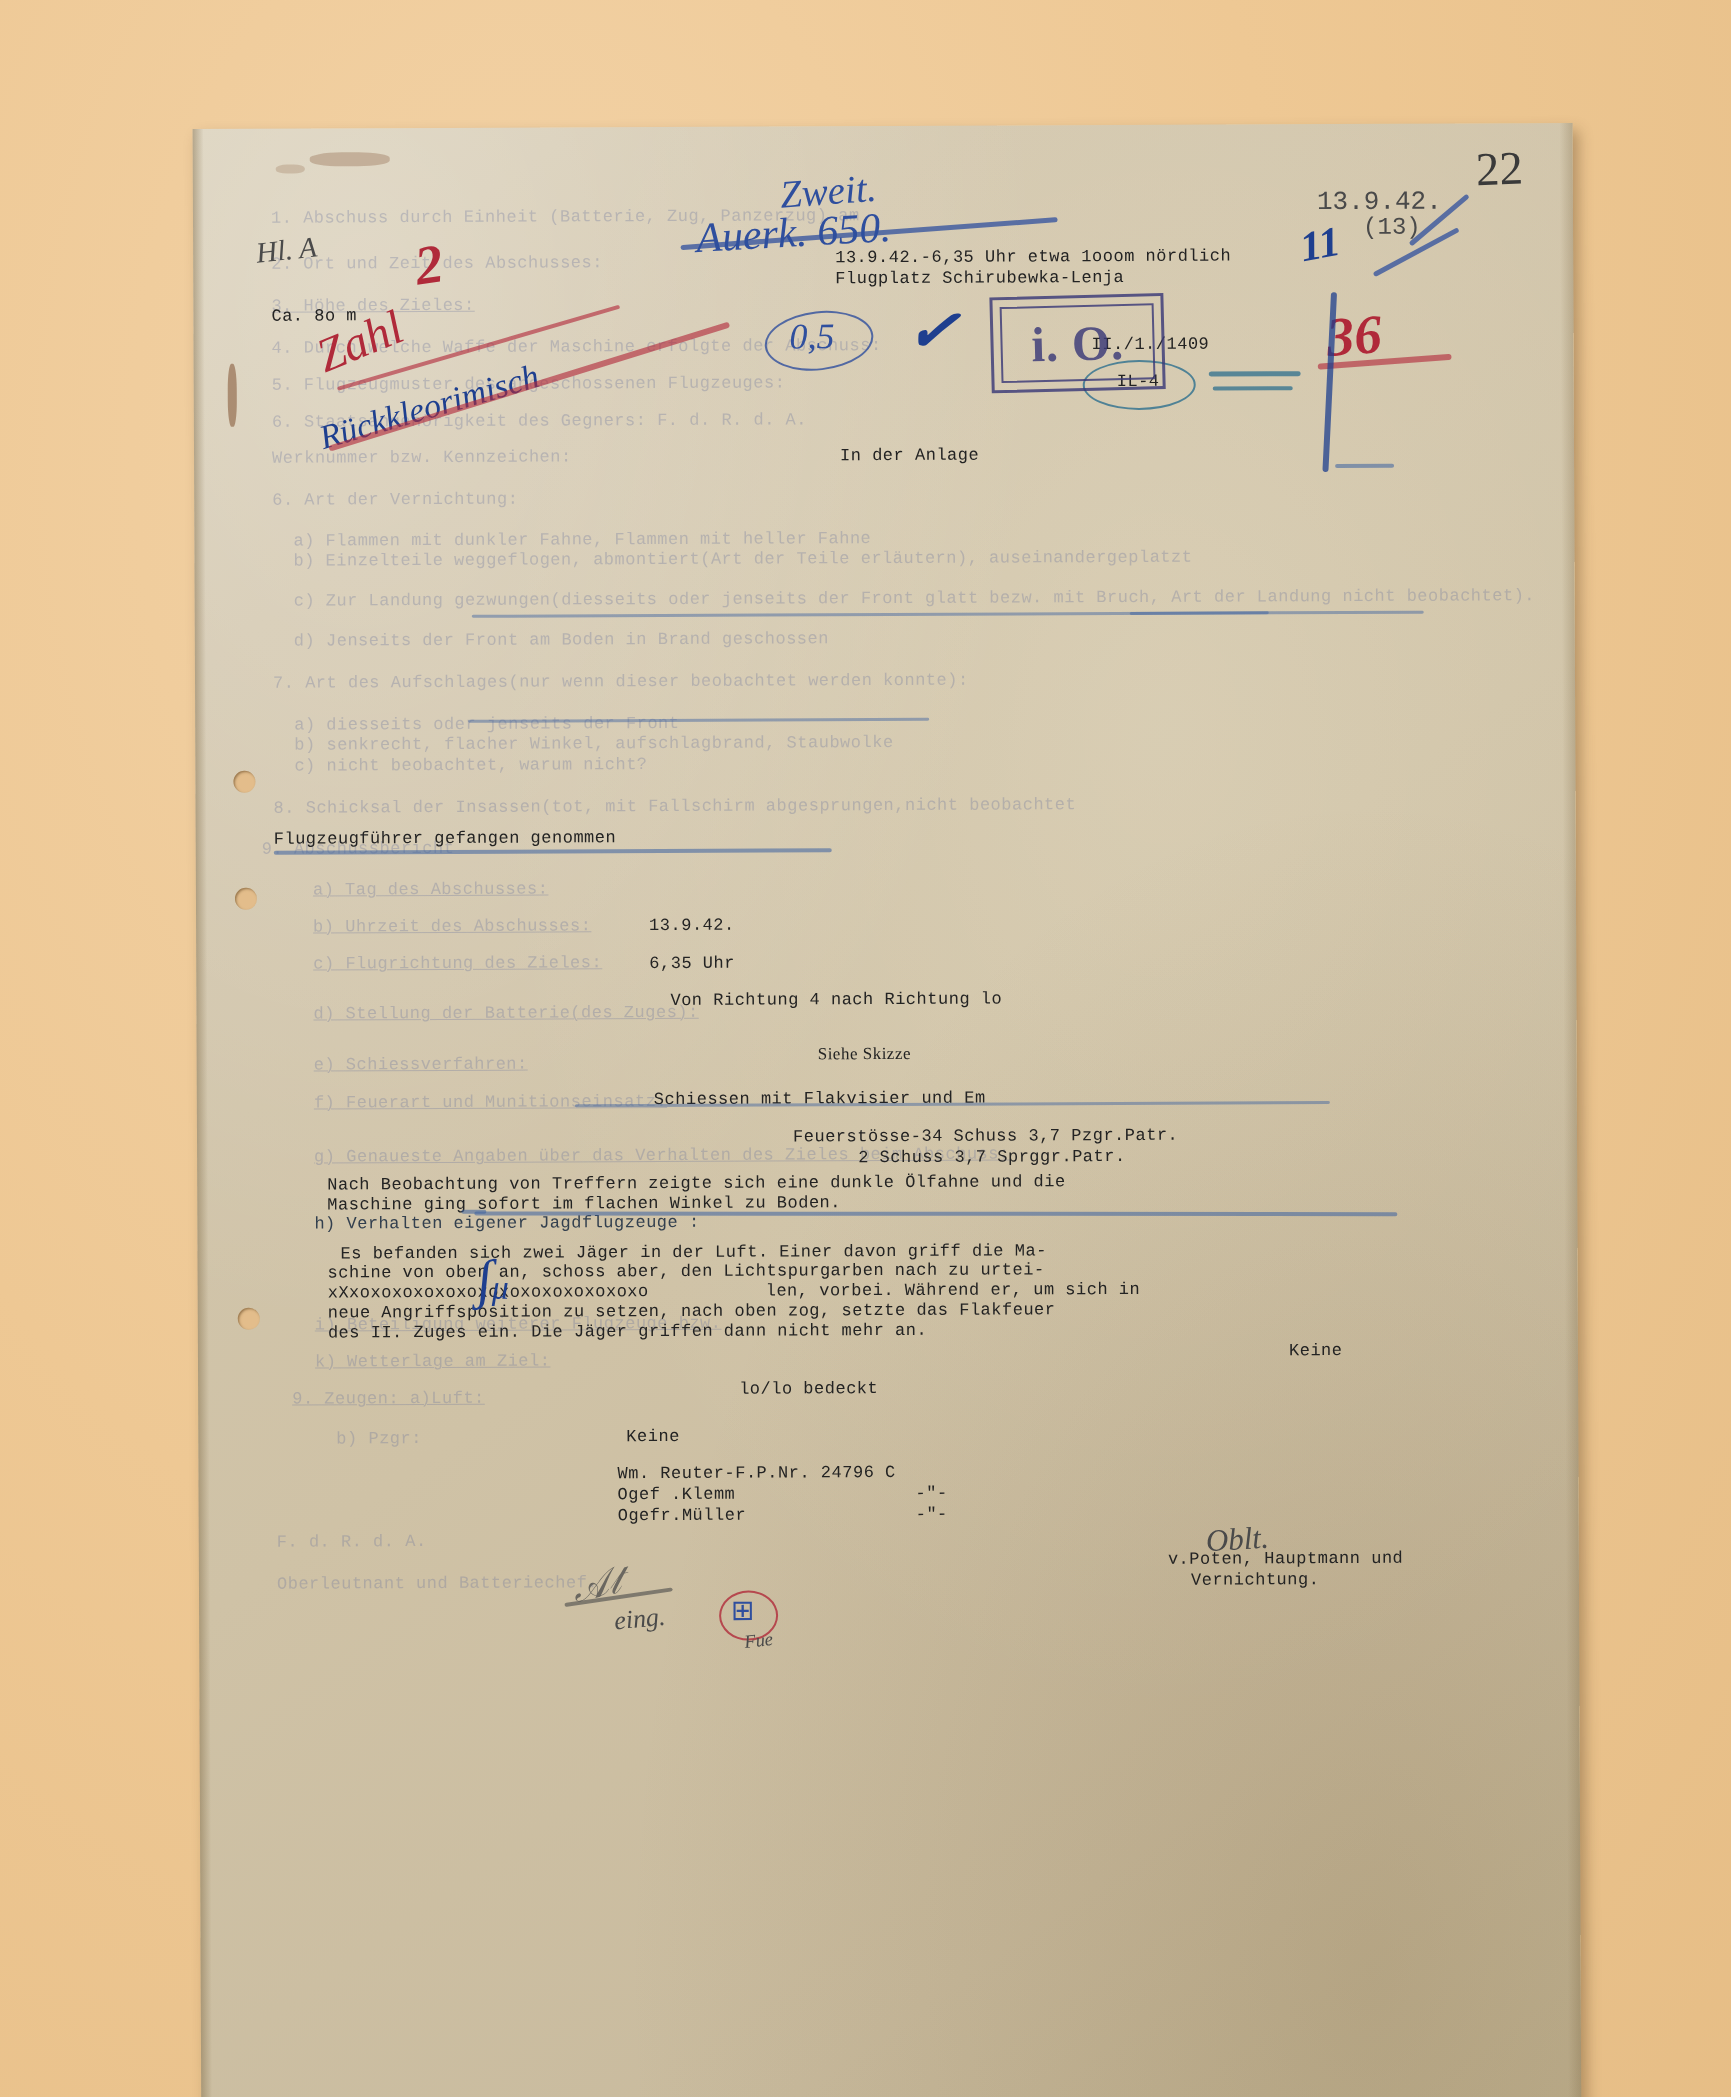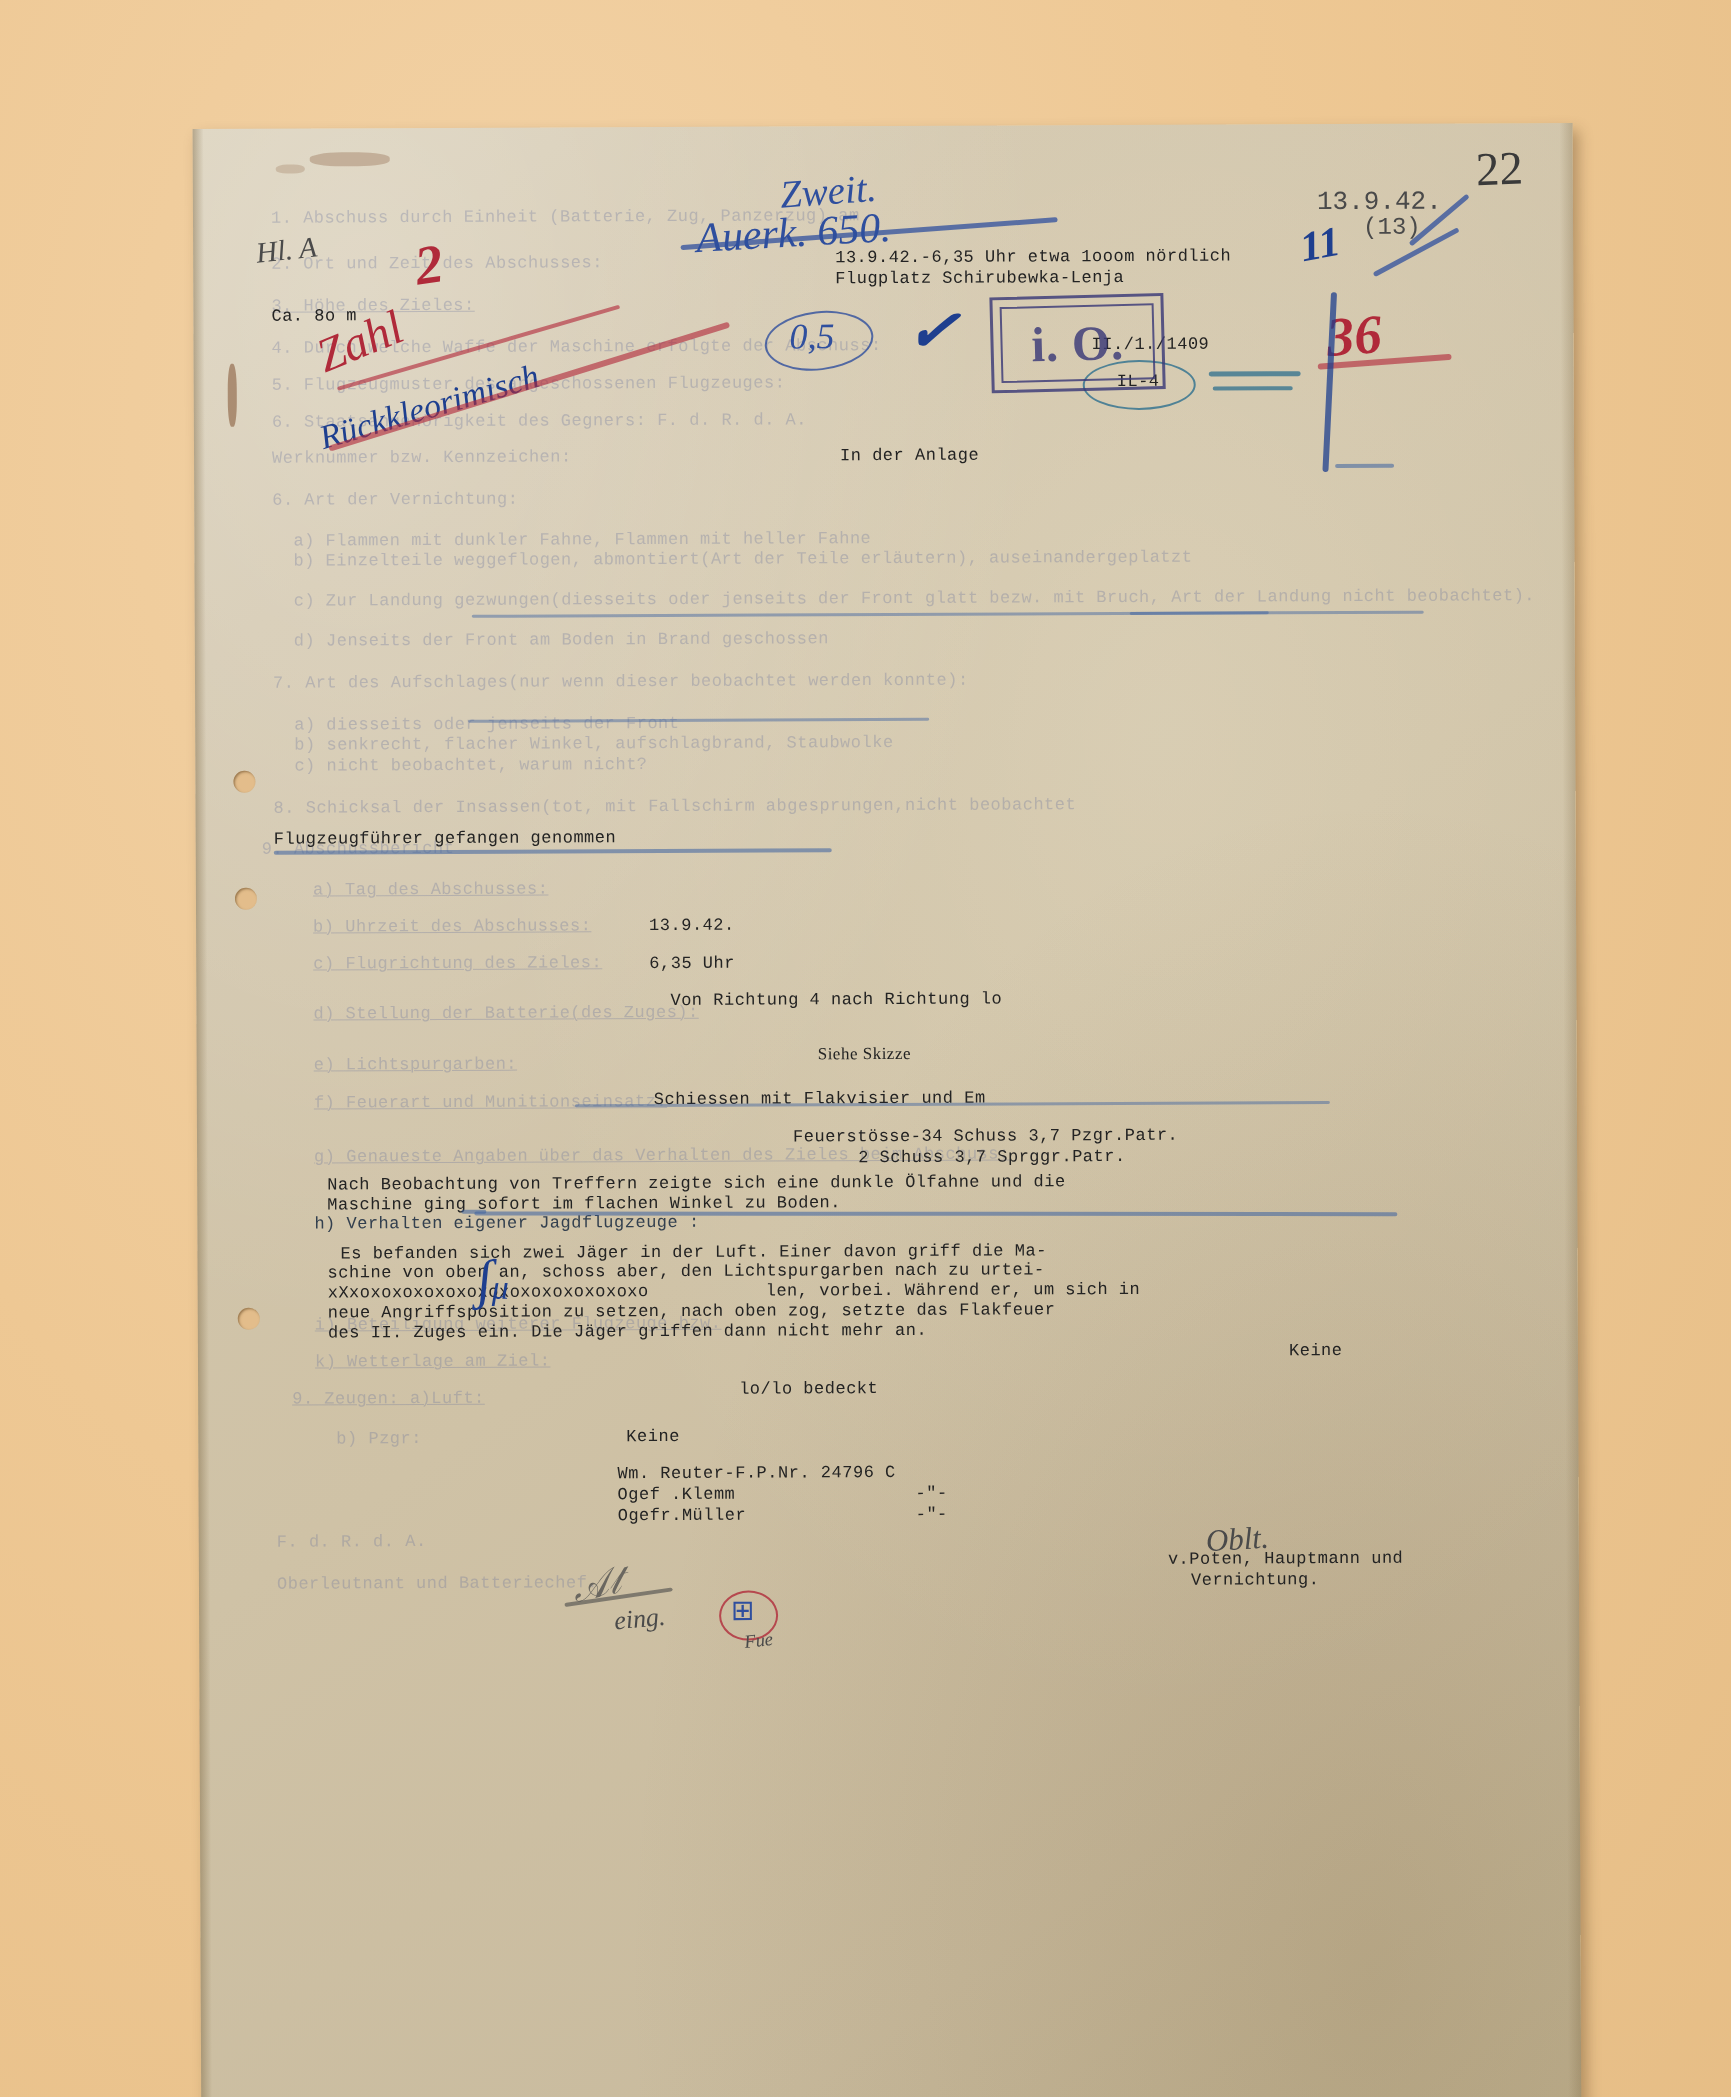--- a/index.html
+++ b/index.html
@@ -216,21 +216,21 @@
   <div class="tw form faint" style="left:78px; top:545px;">7. Art des Aufschlages(nur wenn dieser beobachtet werden konnte):</div>
   <div class="tw form faint" style="left:99px; top:587px;">a) diesseits oder jenseits der Front</div>
   <div class="tw form faint" style="left:99px; top:607px;">b) senkrecht, flacher Winkel, aufschlagbrand, Staubwolke</div>
   <div class="tw form faint" style="left:99px; top:628px;">c) nicht beobachtet, warum nicht?</div>
   <div class="tw form faint" style="left:78px; top:670px;">8. Schicksal der Insassen(tot, mit Fallschirm abgesprungen,nicht beobachtet</div>
   <div class="tw form faint" style="left:66px; top:711px;">9. Abschussbericht</div>
   <div class="tw form faint underline-form" style="left:117px; top:752px;">a) Tag des Abschusses:</div>
   <div class="tw form faint underline-form" style="left:117px; top:789px;">b) Uhrzeit des Abschusses:</div>
   <div class="tw form faint underline-form" style="left:117px; top:826px;">c) Flugrichtung des Zieles:</div>
   <div class="tw form faint underline-form" style="left:117px; top:876px;">d) Stellung der Batterie(des Zuges):</div>
-  <div class="tw form faint underline-form" style="left:117px; top:927px;">e) Lichtspurgarben:</div>
+  <div class="tw form faint underline-form" style="left:117px; top:927px;">e) Schiessverfahren:</div>
   <div class="tw form faint underline-form" style="left:117px; top:965px;">f) Feuerart und Munitionseinsatz:</div>
   <div class="tw form faint underline-form" style="left:117px; top:1019px;">g) Genaueste Angaben über das Verhalten des Zieles beim Abschuss:</div>
   <div class="tw form" style="left:117px; top:1086px; color:#33404f;">h) Verhalten eigener Jagdflugzeuge :</div>
   <div class="tw form faint underline-form" style="left:117px; top:1187px;">i) Beteiligung weiterer Flugzeuge bzw.</div>
   <div class="tw form faint underline-form" style="left:117px; top:1224px;">k) Wetterlage am Ziel:</div>
   <div class="tw form faint underline-form" style="left:94px; top:1261px;">9. Zeugen: a)Luft:</div>
   <div class="tw form faint" style="left:138px; top:1301px;">b) Pzgr:</div>
   <div class="tw form faint" style="left:78px; top:1404px;">F. d. R. d. A.</div>
   <div class="tw form faint" style="left:78px; top:1446px;">Oberleutnant und Batteriechef.</div>
 

